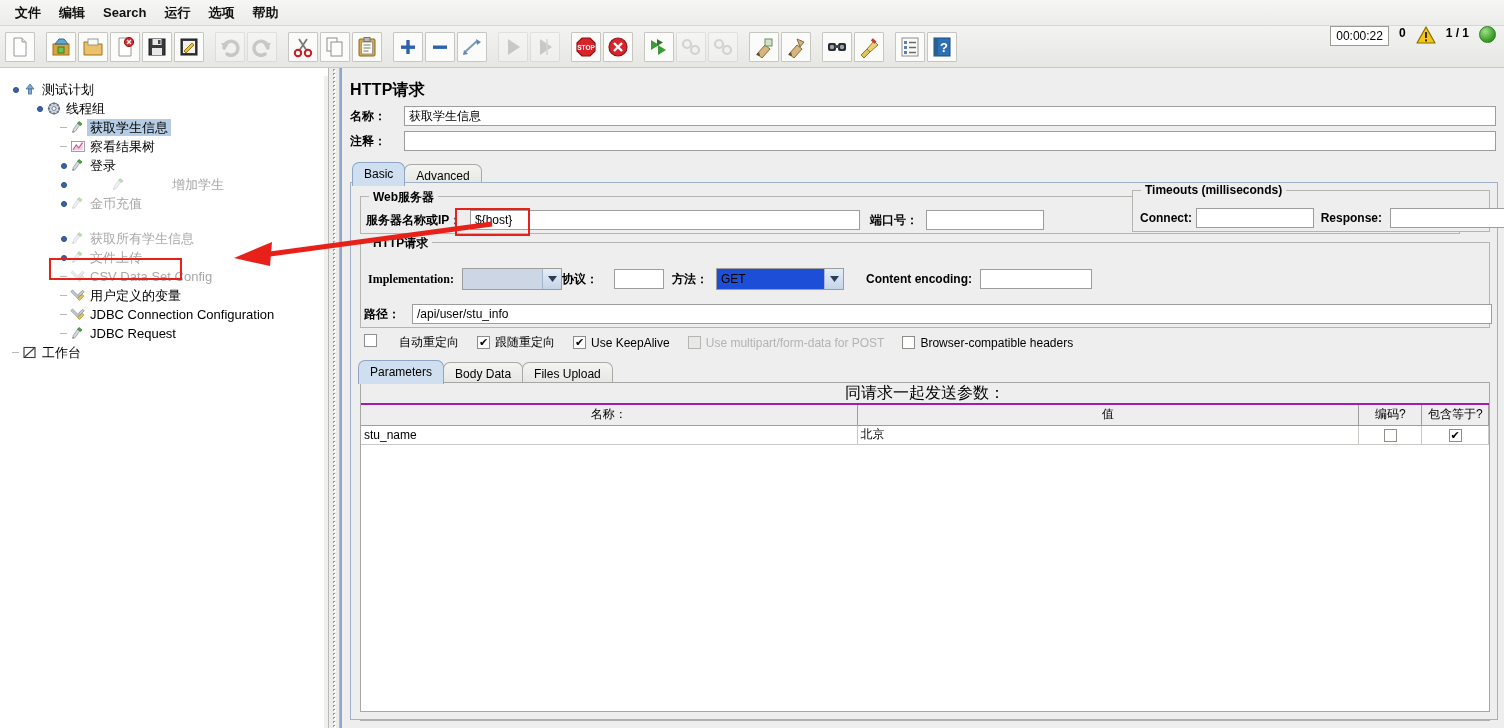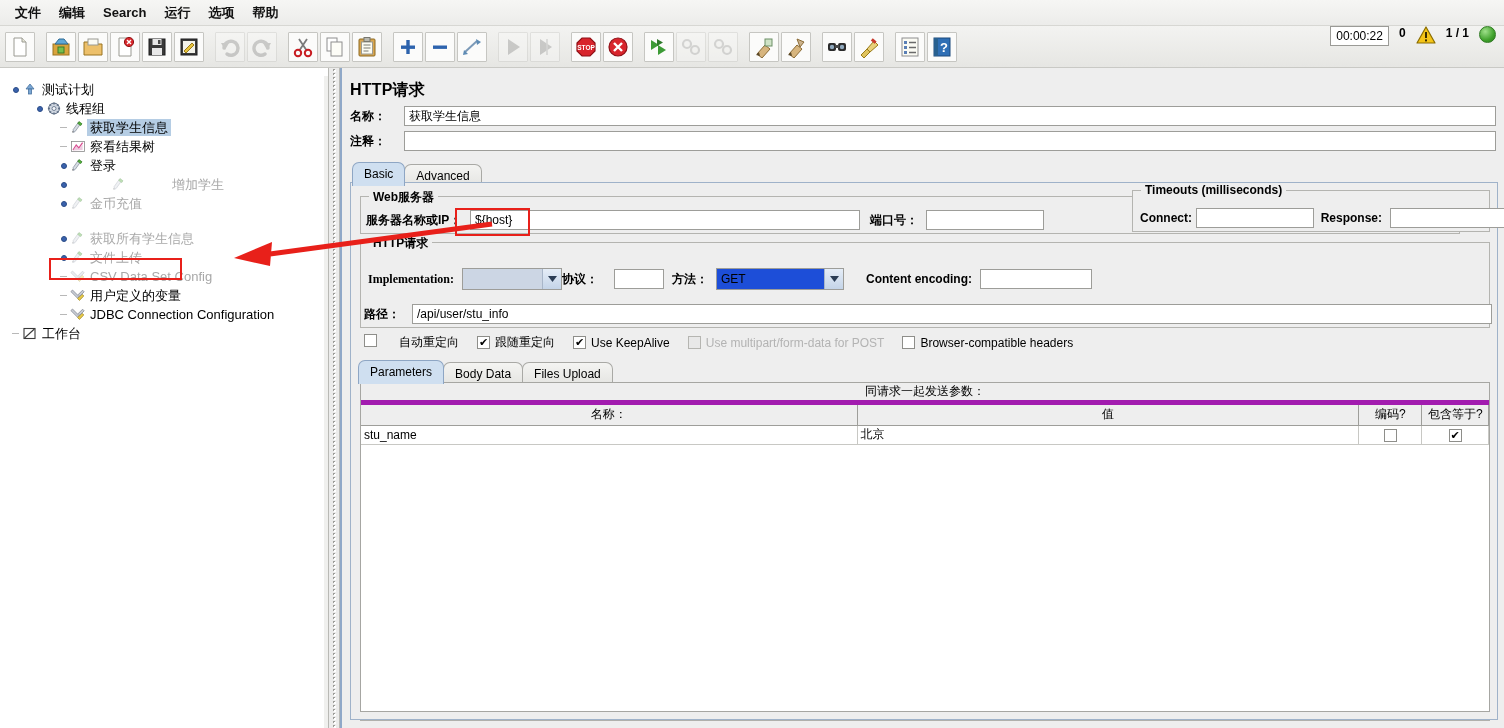--- a/index.html
+++ b/index.html
@@ -156,23 +156,23 @@
   .cb .tick { font-size: 11px; line-height: 11px; color: #000; font-weight: bold; }
   .cb-label { font-size: 12px; white-space: nowrap; }
   .cb-label.dis { color: #b3b3b3; }
 
   
   #param-panel {
     position: absolute; left: 18px; top: 314px; width: 1130px; height: 330px;
     border: 1px solid #a6a6a2; background: #ffffff;
   }
   #param-caption {
-    height: 22px; background: #eeeeee; border-bottom: 5px solid #a21caf;
+    height: 22px; background: #eeeeee; border-bottom: 2px solid #a21caf;
     display: flex; align-items: center; justify-content: center;
-    font-size: 12px;
+    font-size: 16px;
   }
   table.ptable { width: 100%; border-collapse: collapse; table-layout: fixed; }
   table.ptable th {
     background: #eeeeee; border-right: 1px solid #9e9e9a; border-bottom: 1px solid #9e9e9a;
     font-size: 12px; font-weight: normal; height: 20px; padding: 0 4px;
   }
   table.ptable td {
     border-right: 1px solid #c8c8c4; border-bottom: 1px solid #c8c8c4;
     font-size: 12px; height: 19px; padding: 0 3px; background: #fff;
     overflow: hidden; white-space: nowrap;
@@ -576,20 +576,33 @@
             <div style="width: 7px; height: 1px; background: rgb(184, 184, 184);"></div>
           </div>
           <span class="ticon">
             <svg width="16" height="15" viewBox="0 0 16 15">
               <path d="M2.5 2 l6.5 6.5 l-1.6 1.6 l-6.5 -6.5 z" fill="#c8ccd4" stroke="#7a808c" stroke-width="0.7"></path>
               <path d="M7.6 10.6 l4.4 -4.4 l1.8 1.8 l-4.4 4.4 z" fill="#e6c94a" stroke="#9a8018" stroke-width="0.7"></path>
               <path d="M12.6 2.2 l1.6 1.6 l-4.4 4.4 l-1.6 -1.6 z" fill="#c8ccd4" stroke="#7a808c" stroke-width="0.7"></path>
             </svg>
           </span>
           <span class="tlabel">JDBC Connection Configuration</span>
+        </div>
+        <div class="tnode" style="padding-left: 58px;">
+          <div class="handle">
+            <div style="width: 7px; height: 1px; background: rgb(184, 184, 184);"></div>
+          </div>
+          <span class="ticon">
+            <svg width="16" height="15" viewBox="0 0 16 15">
+              <path d="M3.5 12.5 l1.8 -1.2 l5.4 -7.6 l-2.2 -1.6 l-5.4 7.6 z" fill="#d8dde4" stroke="#7d8696" stroke-width="0.7"></path>
+              <path d="M9 1.6 l3 2.2 l-1.3 1.8 l-3 -2.2 z" fill="#55b03d" stroke="#2f7a22" stroke-width="0.7"></path>
+              <path d="M2.6 11 l1 .7 l-1.6 1 z" fill="#5b5b5b"></path>
+            </svg>
+          </span>
+          <span class="tlabel">JDBC Request</span>
         </div>
         <div class="tnode" style="padding-left: 10px;">
           <div class="handle">
             <div style="width: 7px; height: 1px; background: rgb(184, 184, 184);"></div>
           </div>
           <span class="ticon">
             <svg width="16" height="15" viewBox="0 0 16 15">
               <rect x="2" y="2.5" width="11" height="10" fill="#ffffff" stroke="#3a3a3a" stroke-width="1.1"></rect>
               <path d="M2.6 12 L12.4 3" stroke="#3a3a3a" stroke-width="1.1"></path>
             </svg>

